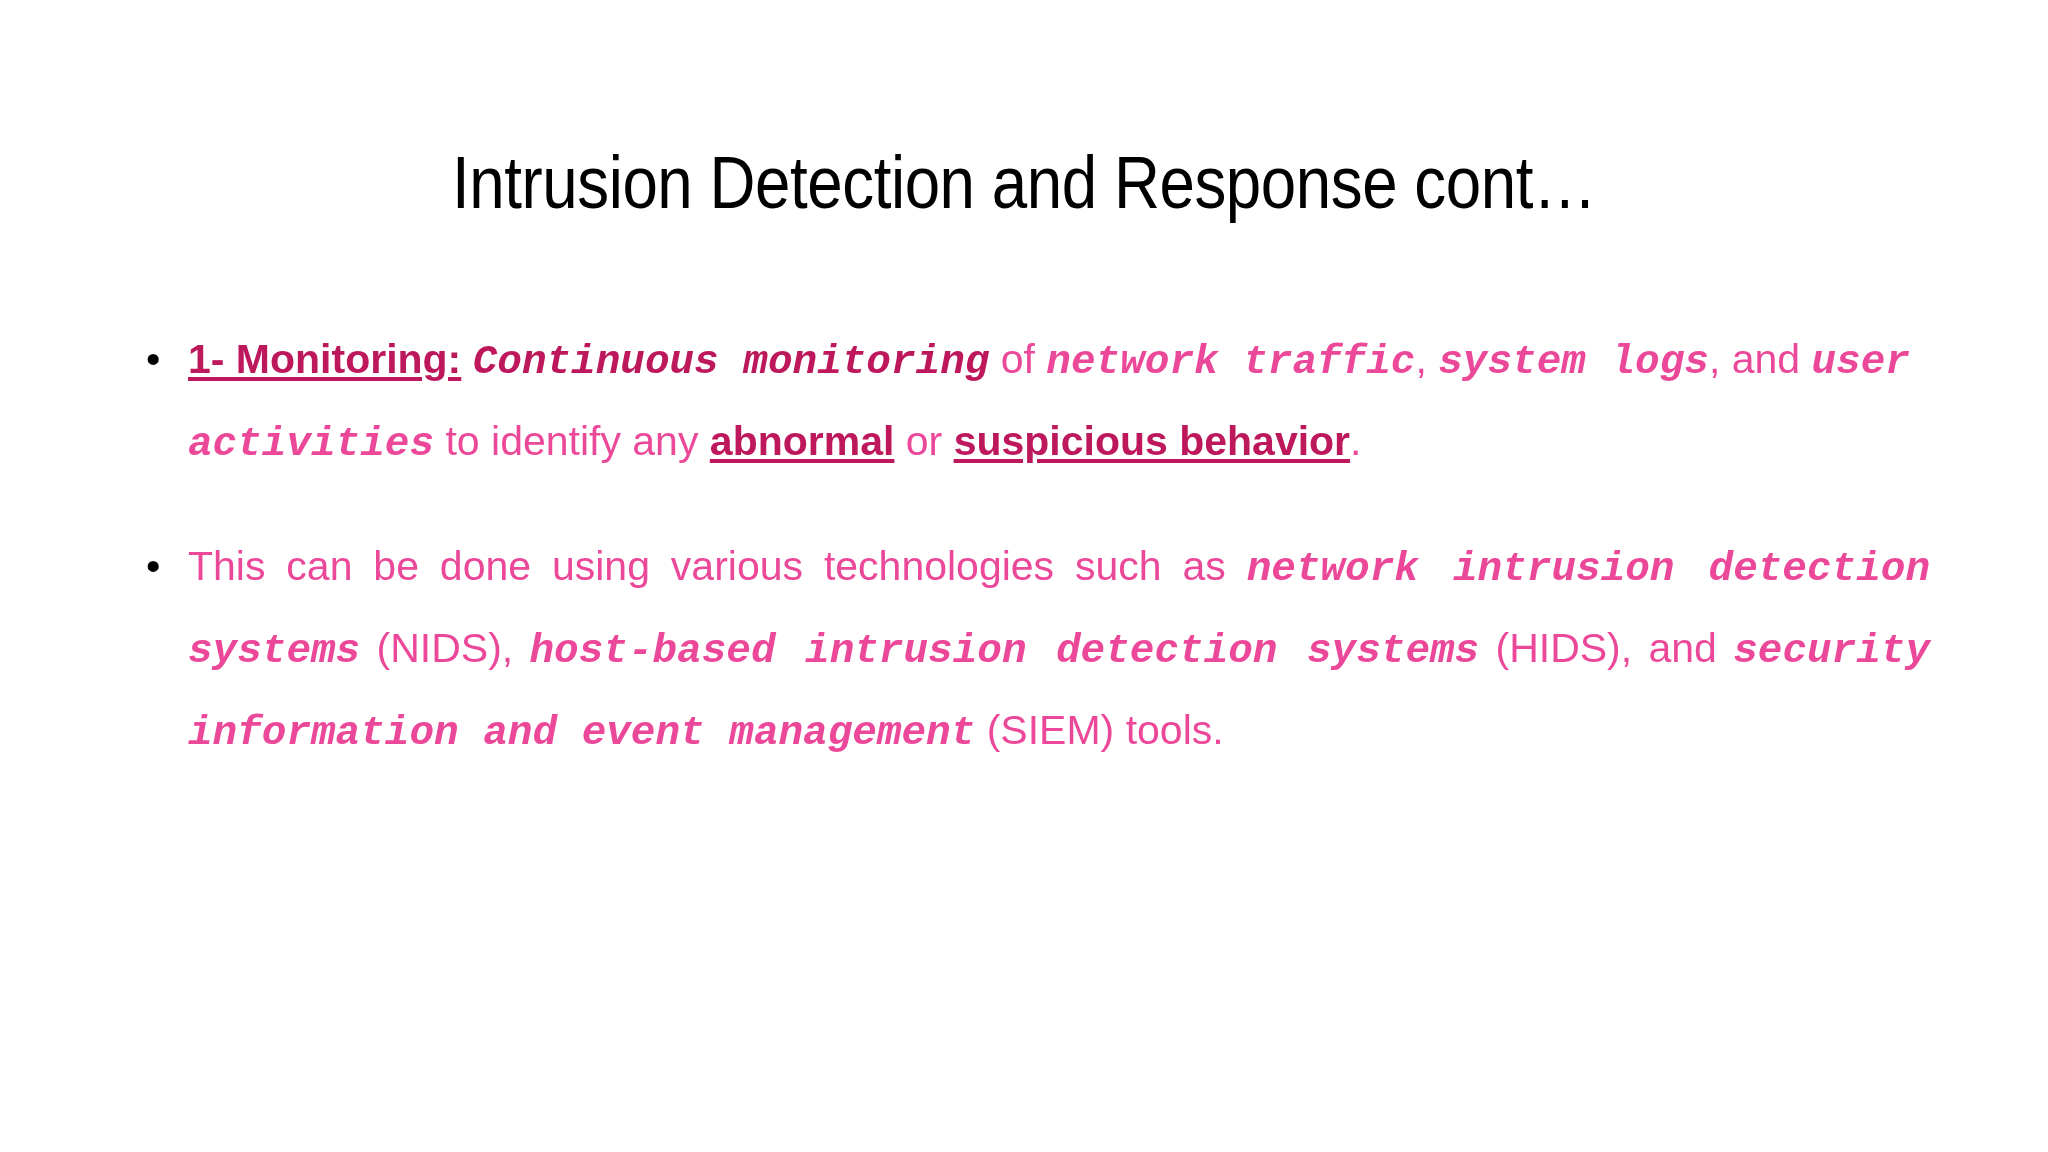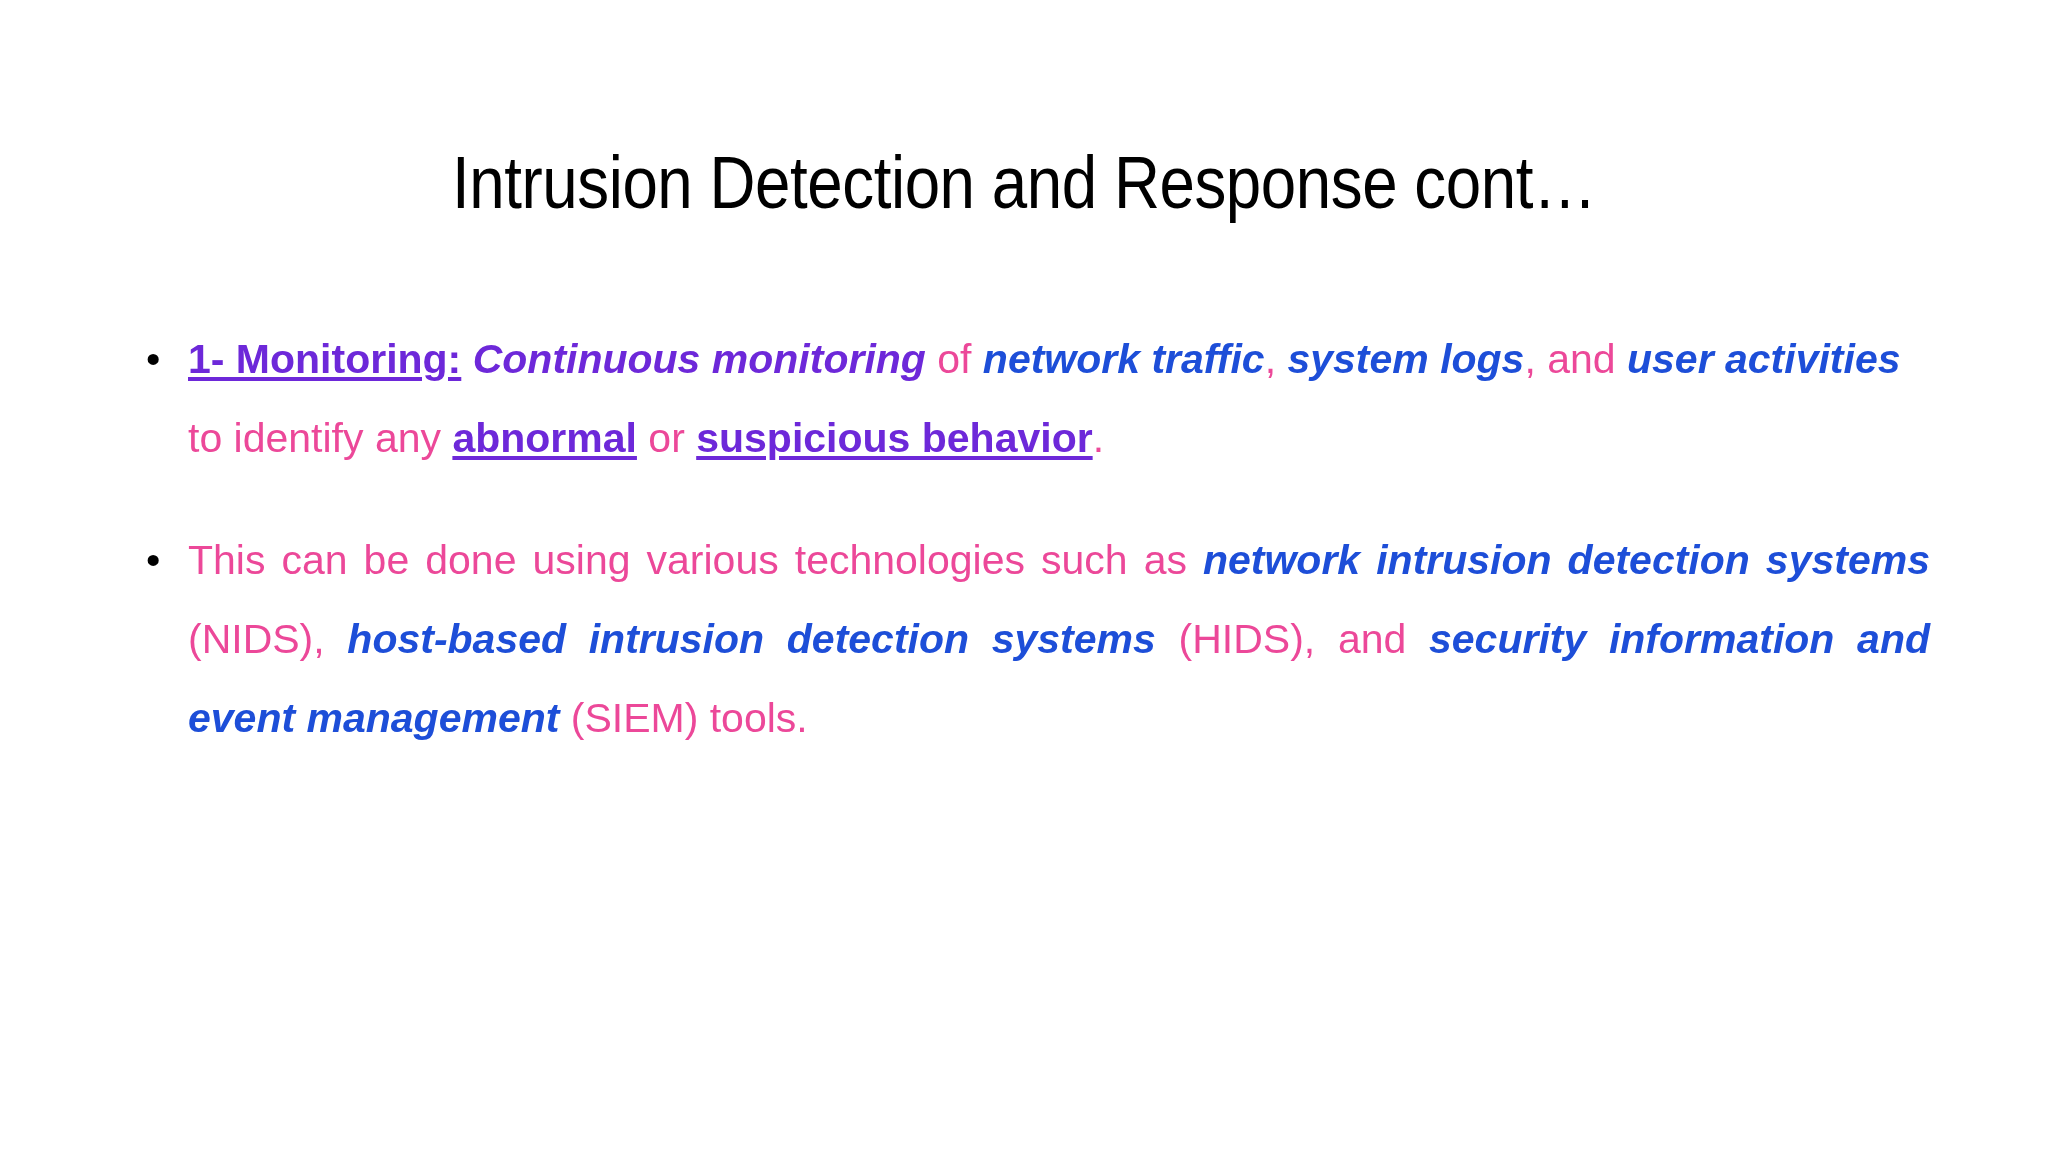--- a/index.html
+++ b/index.html
@@ -68,25 +68,25 @@
     top: 0;
     font-size: 41px;
     line-height: 1.92;
     color: #000000;
   }
 
   .para-justify { text-align: justify; }
 
   
   .r-plain   { color: #ec4899; font-weight: 400; font-style: normal; }
-  .r-bi      { font-weight: 700; font-style: italic; }
+  .r-bi      { font-weight: 700; font-style: italic; font-family: Liberation Mono, monospace; }
   .r-b       { font-weight: 700; font-style: normal; }
   .r-u       { text-decoration: underline; text-underline-offset: 4px; }
-  .r-red     { color: #1d4ed8; }
-  .r-black   { color: #6d28d9; }
+  .r-red     { color: #ec4899; }
+  .r-black   { color: #be185d; }
 </style>
 </head>
 <body>
 
 <div class="slide">
 
   <div class="title-block">
     <h1 class="slide-title">Intrusion Detection and Response cont…</h1>
   </div>
 

